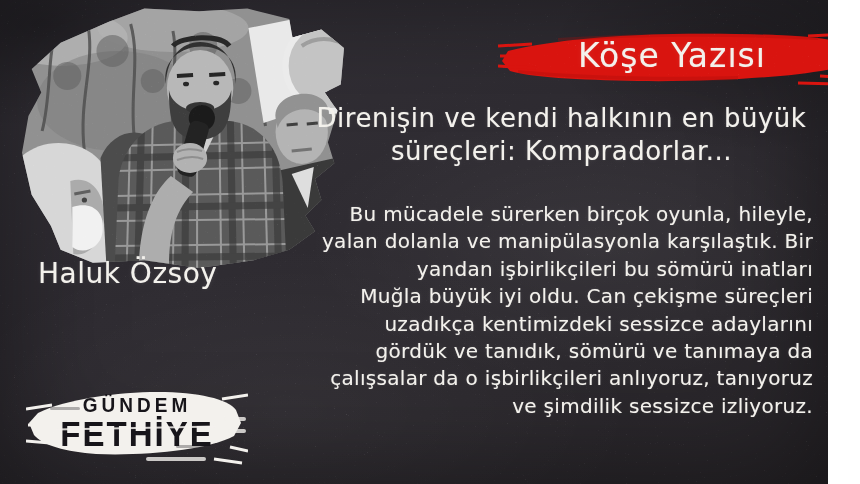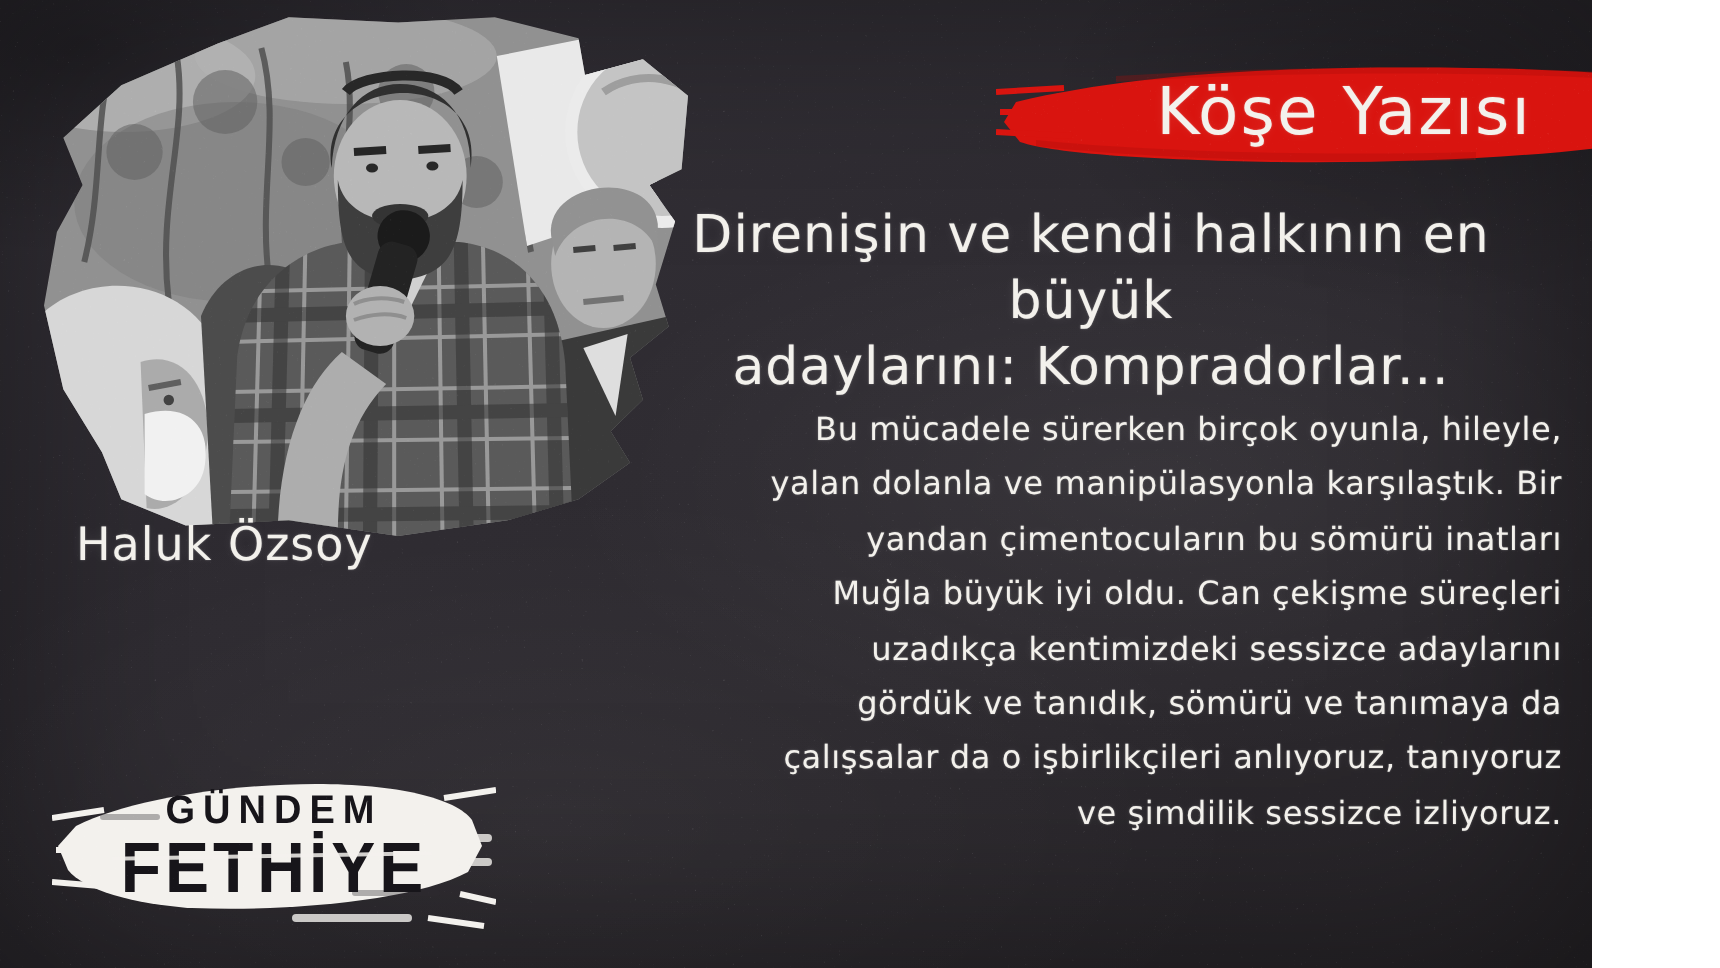--- a/index.html
+++ b/index.html
@@ -6,20 +6,21 @@
   .canvas{
     position:relative;width:796px;height:484px;overflow:hidden;
     font-family:"DejaVu Sans",sans-serif;
     background:
       radial-gradient(ellipse 420px 200px at 72% 50%, rgba(255,255,255,0.05), transparent 70%),
       radial-gradient(ellipse 500px 240px at 35% 85%, rgba(255,255,255,0.04), transparent 70%),
       radial-gradient(ellipse 300px 160px at 90% 10%, rgba(0,0,0,0.25), transparent 65%),
       radial-gradient(ellipse 300px 160px at 5% 5%, rgba(0,0,0,0.28), transparent 65%),
       linear-gradient(160deg,#343138 0%,#2e2b31 45%,#282529 100%);
     box-shadow:inset 0 0 120px rgba(0,0,0,.45);
+    padding-left:32px;
   }
   .texture{position:absolute;inset:0;width:100%;height:100%;pointer-events:none;}
   .chalk{color:#f3f1ec;text-shadow:0 0 1px rgba(255,255,255,.35), 0 0 6px rgba(255,255,255,.08);}
   
   .photo-wrap{
     position:absolute;left:22px;top:6px;width:322px;height:262px;
     clip-path:polygon(27% 6%,38% 1%,55% 2%,70% 1%,83% 5%,84% 12%,93% 9%,100% 16%,99% 30%,94% 33%,98% 40%,95% 52%,97% 60%,91% 66%,93% 74%,88% 80%,91% 86%,83% 93%,72% 97%,55% 100%,38% 97%,22% 98%,12% 93%,9% 84%,3% 72%,0% 56%,2% 42%,6% 33%,3% 24%,12% 14%);
   }
   .photo-wrap svg{display:block;width:100%;height:100%;}
   
@@ -27,23 +28,23 @@
   .banner svg{position:absolute;inset:0;width:100%;height:100%;}
   .banner-label{
     position:absolute;inset:0;display:flex;align-items:center;justify-content:center;
     font-size:33px;letter-spacing:1px;padding-bottom:4px;
   }
   
   .title{position:absolute;left:310px;right:15px;top:102px;text-align:center;
     font-size:26px;line-height:33px;letter-spacing:.5px;}
   
   .body-text{position:absolute;left:288px;right:15px;top:201px;text-align:right;
-    font-size:16px;line-height:27.4px;letter-spacing:.3px;}
-  
-  .author{position:absolute;left:38px;top:254px;font-size:23px;line-height:39px;letter-spacing:.5px;}
+    font-size:20px;line-height:27.4px;letter-spacing:.3px;}
+  
+  .author{position:absolute;left:38px;top:254px;font-size:28px;line-height:39px;letter-spacing:.5px;}
   
   .logo{position:absolute;left:26px;top:381px;width:222px;height:98px;}
   .logo svg{position:absolute;inset:0;width:100%;height:100%;}
   .logo-text{position:absolute;left:0;top:0;width:100%;height:100%;text-align:center;color:#17151a;}
   .logo-top{margin-top:14px;font-size:19px;font-weight:bold;letter-spacing:4px;
     font-family:"Liberation Sans",sans-serif;transform:scaleY(1.05);}
   .logo-bottom{margin-top:-2px;font-size:33px;font-weight:bold;letter-spacing:2px;
     font-family:"Liberation Sans",sans-serif;transform:scaleY(1.08);}
   .scratch{position:absolute;background:#f3f1ed;opacity:.85;pointer-events:none;}
 </style>
@@ -170,27 +171,27 @@
       <g fill="#a80d0a" opacity=".3">
         <path d="M20,44 C80,50 160,52 240,50 L240,54 C160,56 70,53 20,47 Z"></path>
         <path d="M60,12 C140,7 240,6 320,11 L320,14 C230,9 140,10 60,15 Z"></path>
       </g>
     </svg>
     <div class="banner-label chalk">Köşe Yazısı</div>
   </div>
 
   <div class="title chalk">
     <div>Direnişin ve kendi halkının en büyük</div>
-    <div>adaylarını: Kompradorlar...</div>
+    <div>süreçleri: Kompradorlar...</div>
   </div>
 
   <div class="body-text chalk">
     <div>Bu mücadele sürerken birçok oyunla, hileyle,</div>
     <div>yalan dolanla ve manipülasyonla karşılaştık. Bir</div>
-    <div>yandan çimentocuların bu sömürü inatları</div>
+    <div>yandan işbirlikçileri bu sömürü inatları</div>
     <div>Muğla büyük iyi oldu. Can çekişme süreçleri</div>
     <div>uzadıkça kentimizdeki sessizce adaylarını</div>
     <div>gördük ve tanıdık, sömürü ve tanımaya da</div>
     <div>çalışsalar da o işbirlikçileri anlıyoruz, tanıyoruz</div>
     <div>ve şimdilik sessizce izliyoruz.</div>
   </div>
 
   <div class="author chalk">
     <div>Haluk Özsoy</div>
   </div>

